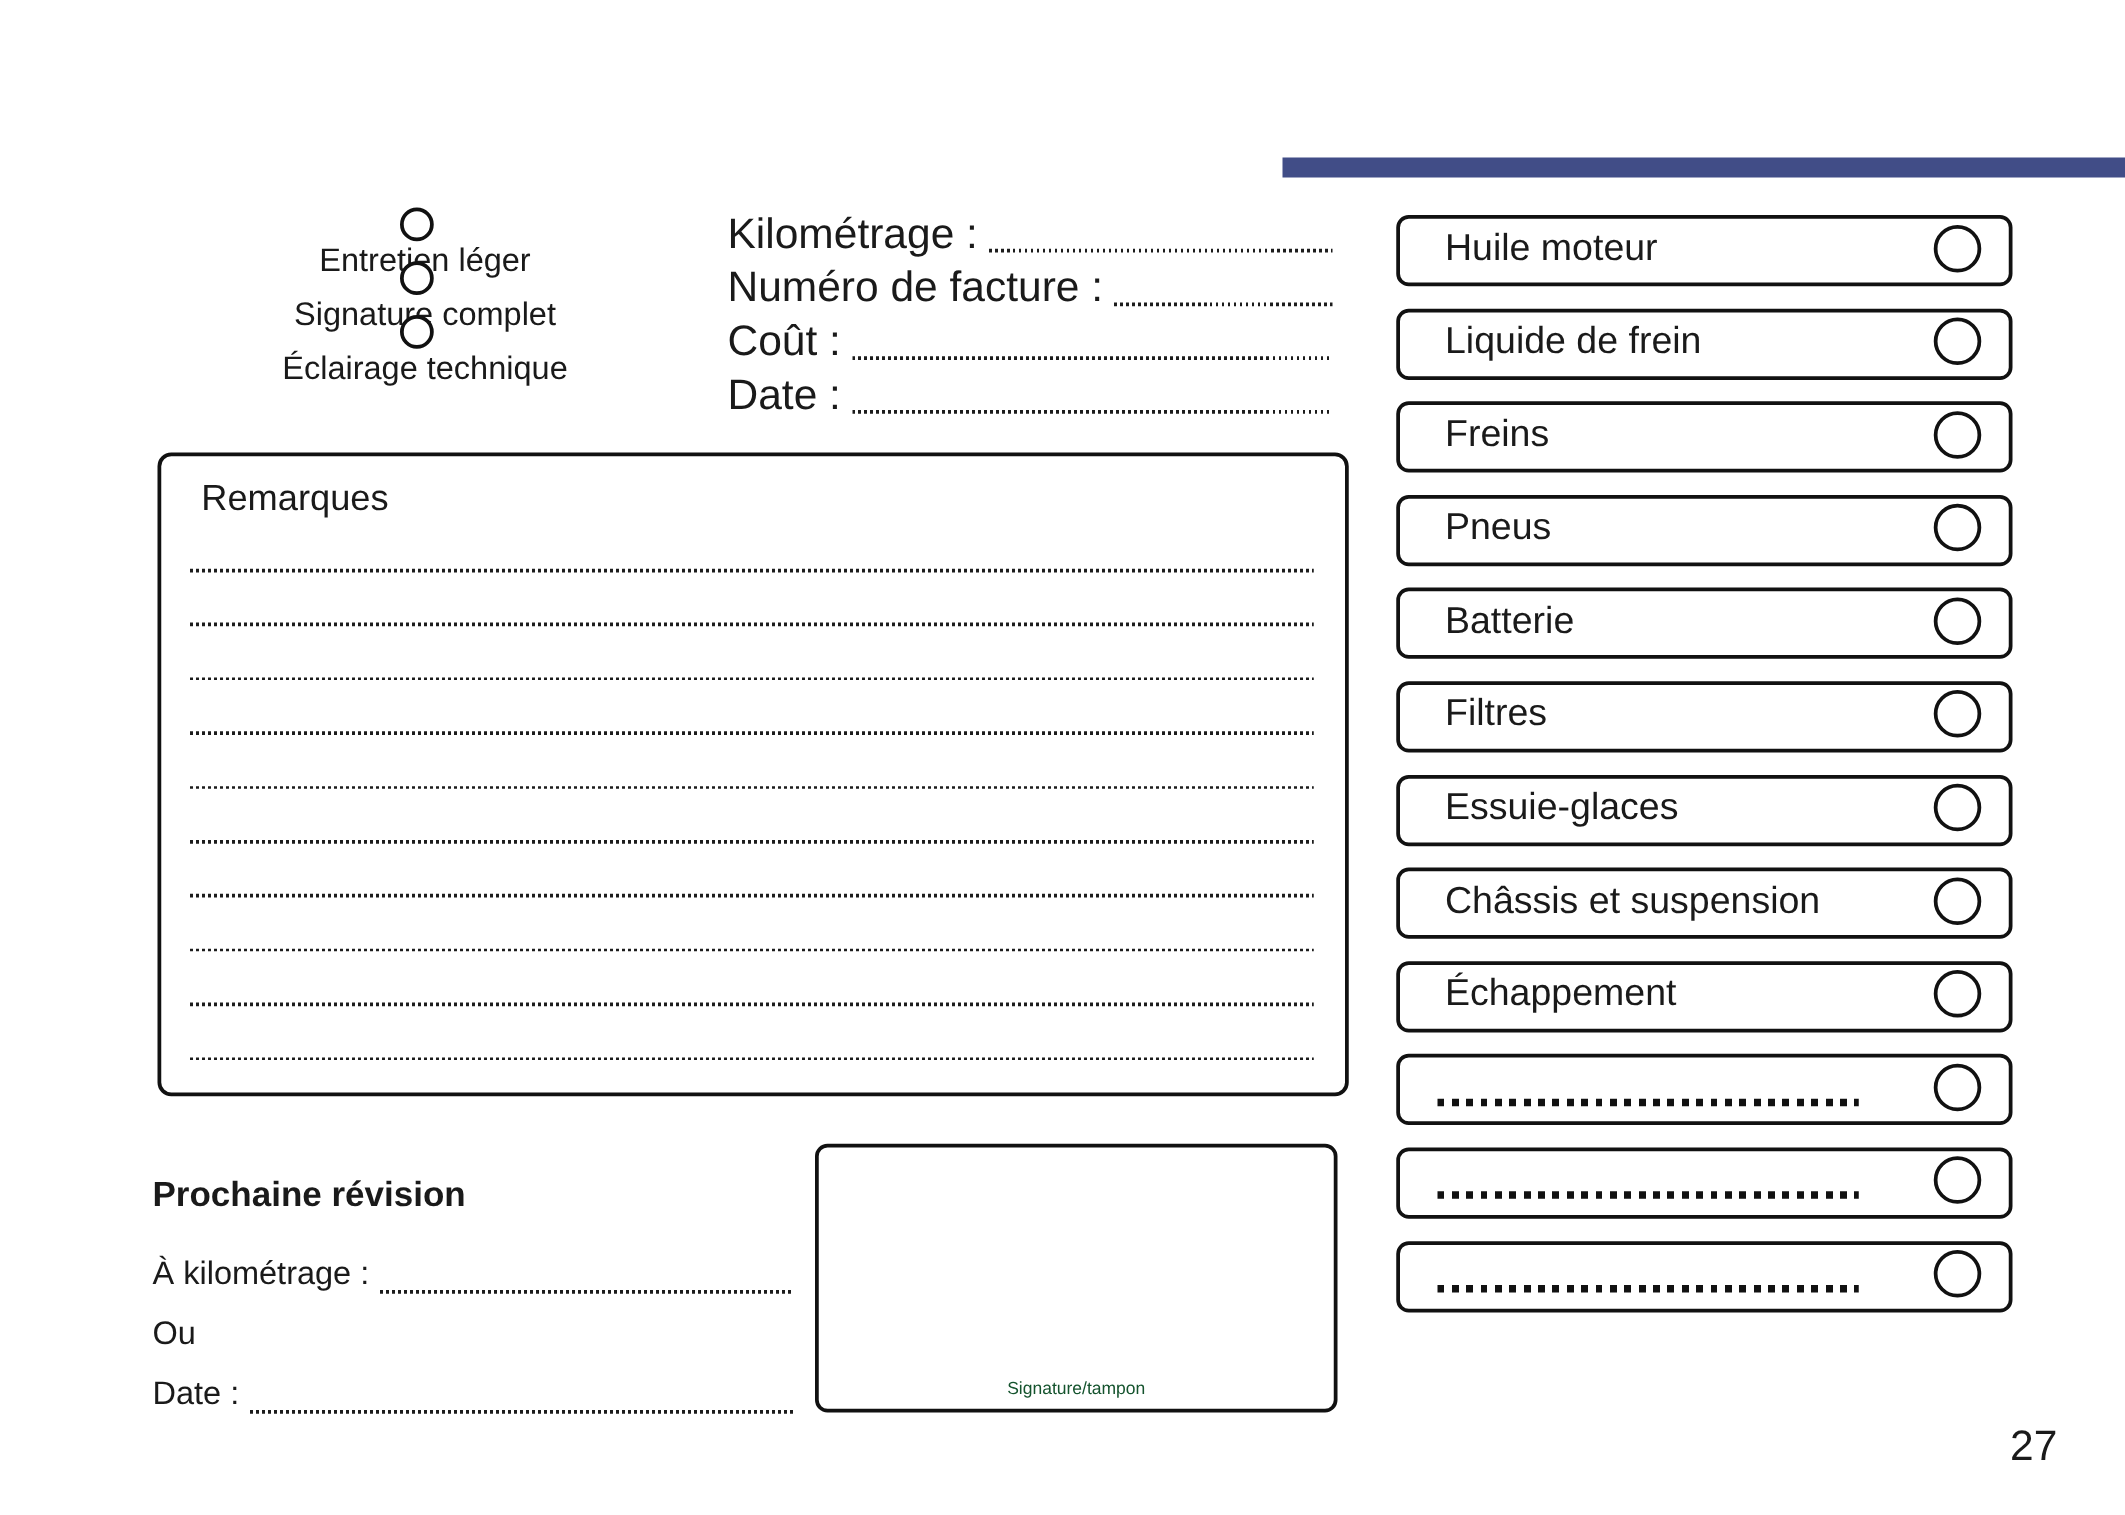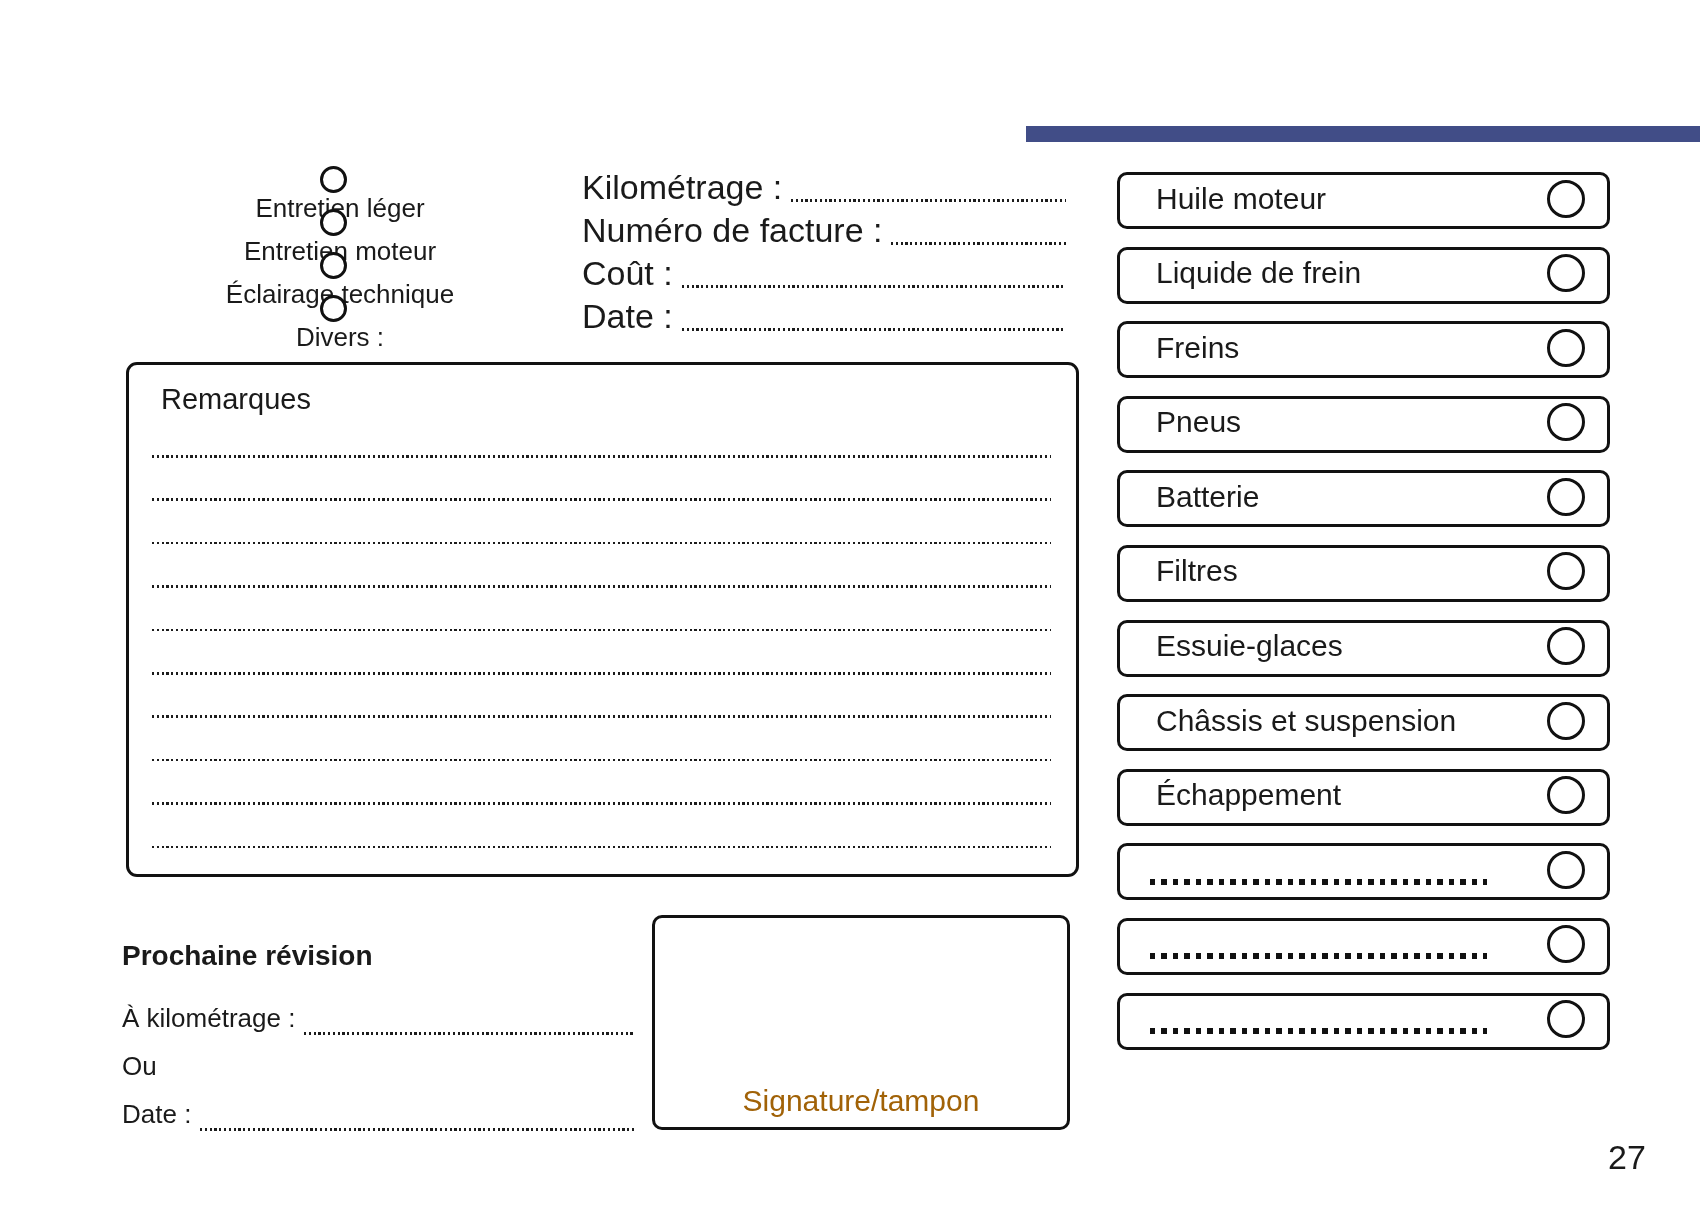--- a/index.html
+++ b/index.html
@@ -114,22 +114,22 @@
     width: 418px; height: 215px;
     border: 3px solid #111;
     border-radius: 10px;
     box-sizing: border-box;
     display: flex;
     align-items: flex-end;
     justify-content: center;
     background: #fff;
   }
   .signature-label {
-    color: #a16207;
-    font-size: 30px;
+    color: #14532d;
+    font-size: 14px;
     margin-bottom: 9px;
   }
 
   
   .checklist {
     position: absolute;
     left: 1117px; top: 172px;
     width: 493px;
   }
   .check-item {
@@ -179,30 +179,25 @@
 
   <div class="accent-bar" style="background: rgb(65, 77, 135);"></div>
 
   <div class="radio-col">
     <div class="radio-row">
       <span class="radio-circle"></span>
       <span>Entretien léger</span>
     </div>
     <div class="radio-row">
       <span class="radio-circle"></span>
-      <span>Entretien moteur</span>
+      <span>Signature complet</span>
     </div>
     <div class="radio-row">
       <span class="radio-circle"></span>
       <span>Éclairage technique</span>
-    </div>
-    <div class="radio-row">
-      <span class="radio-circle"></span>
-      <span>Divers :</span>
-      <span class="leader"></span>
     </div>
   </div>
 
   <div class="fields-col">
     <div class="field-row">
       <span>Kilométrage :</span>
       <span class="leader"></span>
     </div>
     <div class="field-row">
       <span>Numéro de facture :</span>

